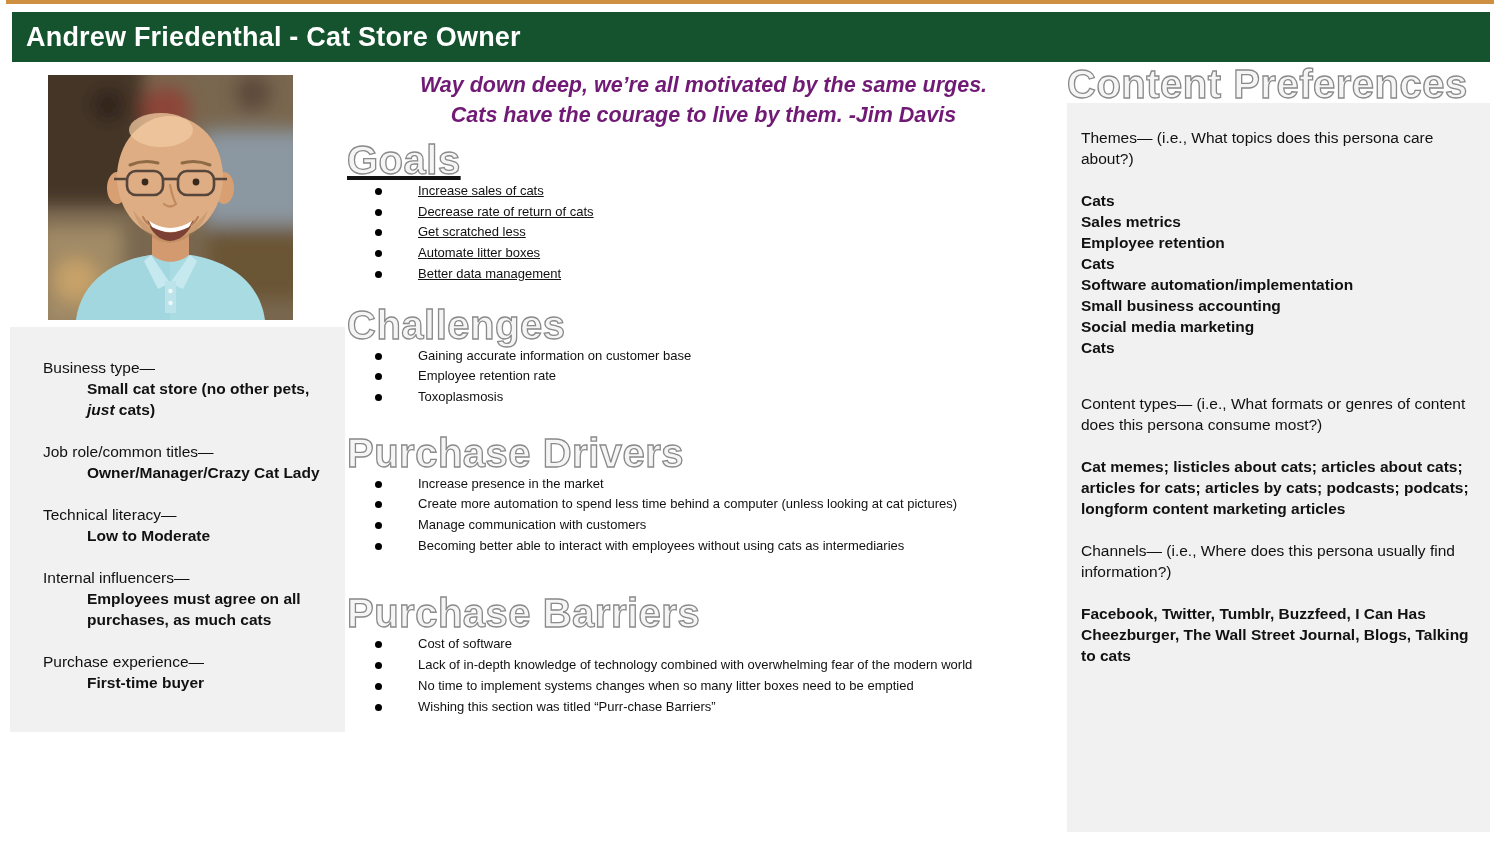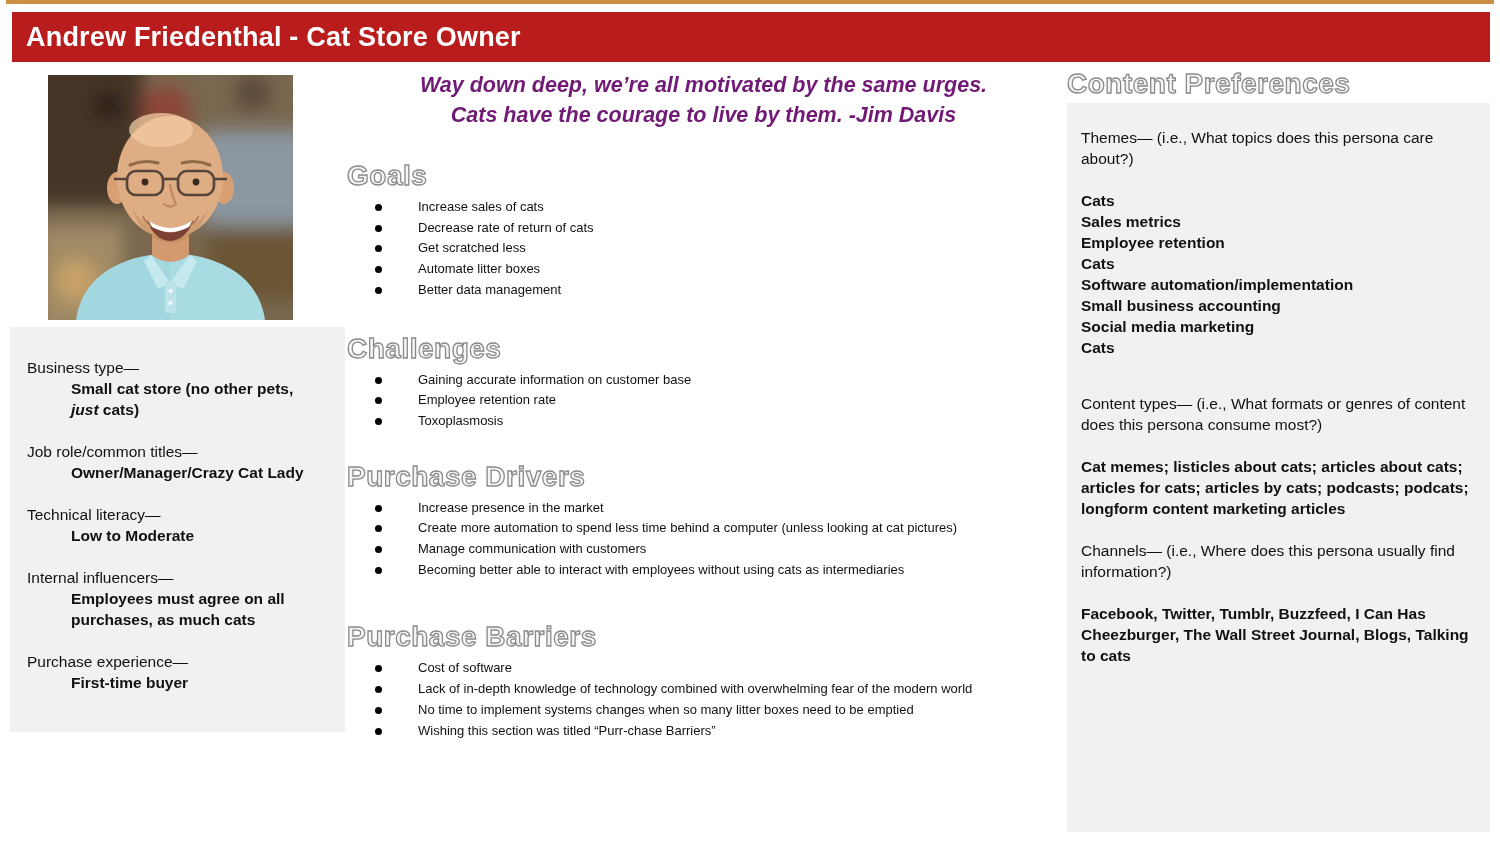--- a/index.html
+++ b/index.html
@@ -3,39 +3,39 @@
 <meta charset="utf-8">
 <style>
   html,body { margin:0; padding:0; }
   body {
     width:1500px; height:843px; position:relative;
     background:#ffffff; overflow:hidden;
     font-family:"Liberation Sans","DejaVu Sans",sans-serif;
     color:#111;
   }
   .top-line { position:absolute; left:6px; top:0; width:1488px; height:4px; background:#CE8F43; }
-  .header-bar { position:absolute; left:12px; top:12px; width:1478px; height:50px; background:#b91c1c; display:flex; align-items:center; }
+  .header-bar { position:absolute; left:12px; top:12px; width:1478px; height:50px; background:#14532d; display:flex; align-items:center; }
   .header-title { color:#ffffff; font-weight:bold; font-size:27px; padding-left:14px; letter-spacing:0.2px; }
 
   .photo-frame { position:absolute; left:48px; top:75px; width:245px; height:245px; overflow:hidden; }
 
-  .left-panel { position:absolute; left:10px; top:327px; width:335px; height:405px; background:#F1F1F2; box-sizing:border-box; padding:30px 20px 0 17px; }
+  .left-panel { position:absolute; left:10px; top:327px; width:335px; height:405px; background:#F1F1F2; box-sizing:border-box; padding:30px 20px 0 33px; }
   .field { margin-bottom:21px; font-size:15.5px; line-height:21px; }
   .field .value { font-weight:bold;margin-left:44px; }
   .field .value em { font-style:italic; }
 
   .middle-col { position:absolute; left:347px; top:70px; width:713px; }
   .quote { text-align:center; color:#701a75; font-weight:bold; font-style:italic; font-size:21.5px; line-height:30px; }
 
   .outline-title {
-    font-size:28px; font-weight:bold; line-height:36px;
+    font-size:40px; font-weight:bold; line-height:36px;
     color:#f5f5f5; -webkit-text-stroke:1.3px #8a8a8a; letter-spacing:0.5px;
   }
-  .section.s-goals { margin-top:28px; }
-  .section.s-challenges { margin-top:30px; }
+  .section.s-goals { margin-top:12px;text-decoration:underline; }
+  .section.s-challenges { margin-top:22px; }
   .section.s-drivers { margin-top:27px; }
   .section.s-barriers { margin-top:39px; }
   ul.bullets { margin:3px 0 0 0; padding:0; list-style:none; }
   ul.bullets li { position:relative; padding-left:71px; font-size:13px; line-height:20.7px; }
   ul.bullets .bullet { position:absolute; left:28px; top:7px; width:7px; height:7px; border-radius:50%; background:#000; }
 
   .cp-title { position:absolute; left:1067px; top:66px; }
   .right-panel { position:absolute; left:1067px; top:103px; width:423px; height:729px; background:#F1F1F2; box-sizing:border-box; padding:24px 20px 0 14px; font-size:15.5px; line-height:21px; }
   .right-panel .prompt { margin-bottom:21px; }
   .right-panel .bold-line { font-weight:bold; }

